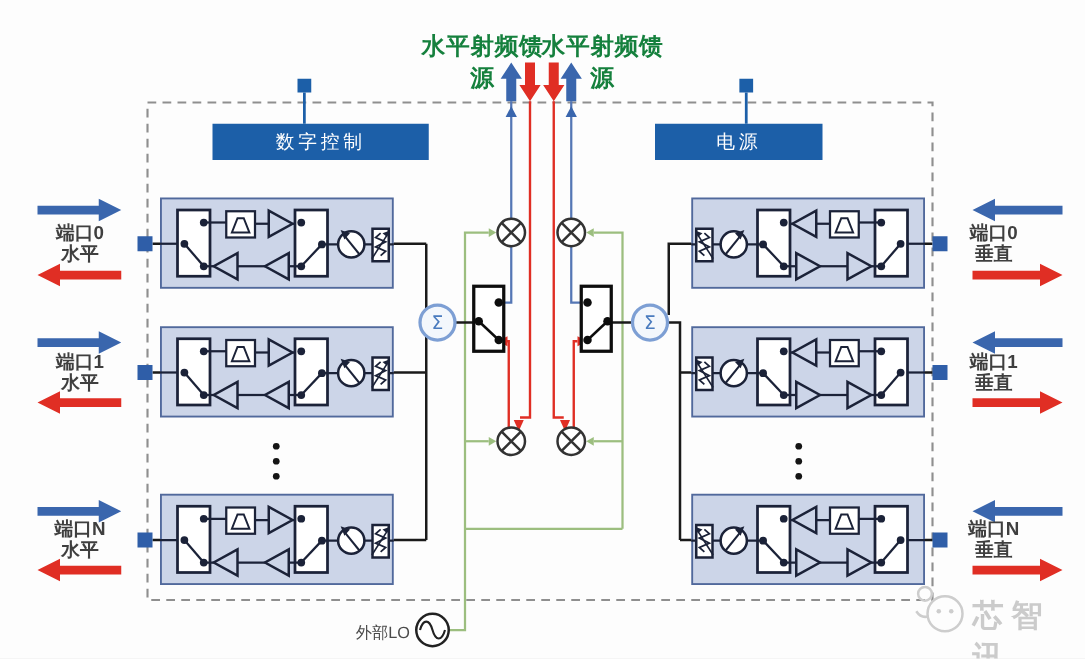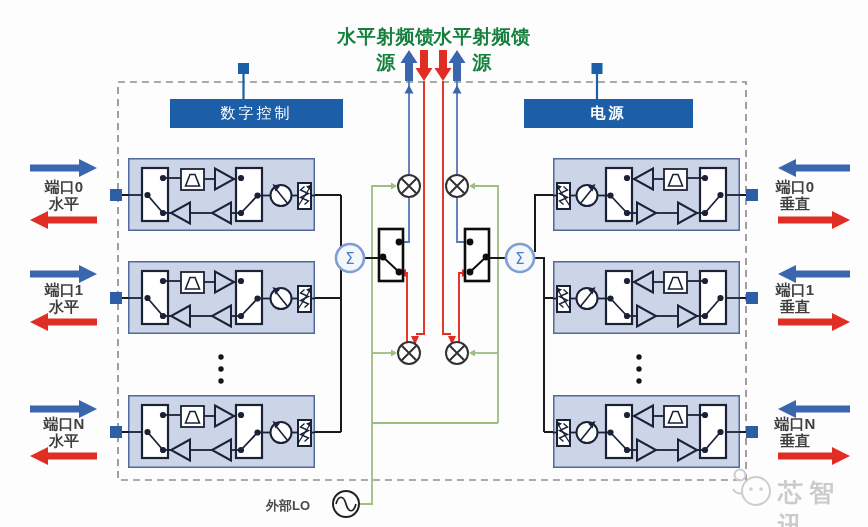--- a/index.html
+++ b/index.html
@@ -13,21 +13,21 @@
   .feed-label{width:104px;text-align:center;font-size:19px;font-weight:700;color:#15803d;letter-spacing:.5px;}
   .ctrl-box{
     position:absolute;background:#1c5fa8;color:#fff;display:flex;
     align-items:center;justify-content:center;font-size:15px;
     letter-spacing:3px;font-weight:500;
   }
   .port-label{
     position:absolute;width:84px;text-align:center;font-size:15px;
     font-weight:700;color:#3f3f3f;line-height:17px;
   }
-  .lo-label{position:absolute;width:62px;font-size:13px;color:#4a4a4a;font-weight:700;}
+  .lo-label{position:absolute;width:62px;text-align:right;font-size:13px;color:#4a4a4a;font-weight:400;}
   .watermark-text{
     position:absolute;font-size:25px;color:#cbcbcb;letter-spacing:6px;font-weight:600;
   }
 </style>
 </head>
 <body>
 
 <div class="stage">
 
   <svg width="868" height="527" viewBox="0 0 868 527">
@@ -234,21 +234,21 @@
       <path d="M733,489 q4,6 10,4"></path>
       <circle cx="751" cy="489" r="1.8" fill="#cdcdcd" stroke="none"></circle>
       <circle cx="761" cy="489" r="1.8" fill="#cdcdcd" stroke="none"></circle>
     </g>
   </svg>
 
   <div class="lbl feed-label" style="left:334px;top:24px;">水平射频馈源</div>
   <div class="lbl feed-label" style="left:430px;top:24px;">水平射频馈源</div>
 
   <div class="ctrl-box" style="left:170px;top:99px;width:173px;height:29px;">数字控制</div>
-  <div class="ctrl-box" style="left:524px;top:99px;width:169px;height:29px;font-weight:bold;">电源</div>
+  <div class="ctrl-box" style="left:524px;top:99px;width:134px;height:29px;">电源</div>
 
   <div class="port-label" style="left:22px;top:178px;">
     <div>端口0</div>
     <div>水平</div>
   </div>
   <div class="port-label" style="left:22px;top:281px;">
     <div>端口1</div>
     <div>水平</div>
   </div>
   <div class="port-label" style="left:22px;top:415px;">

